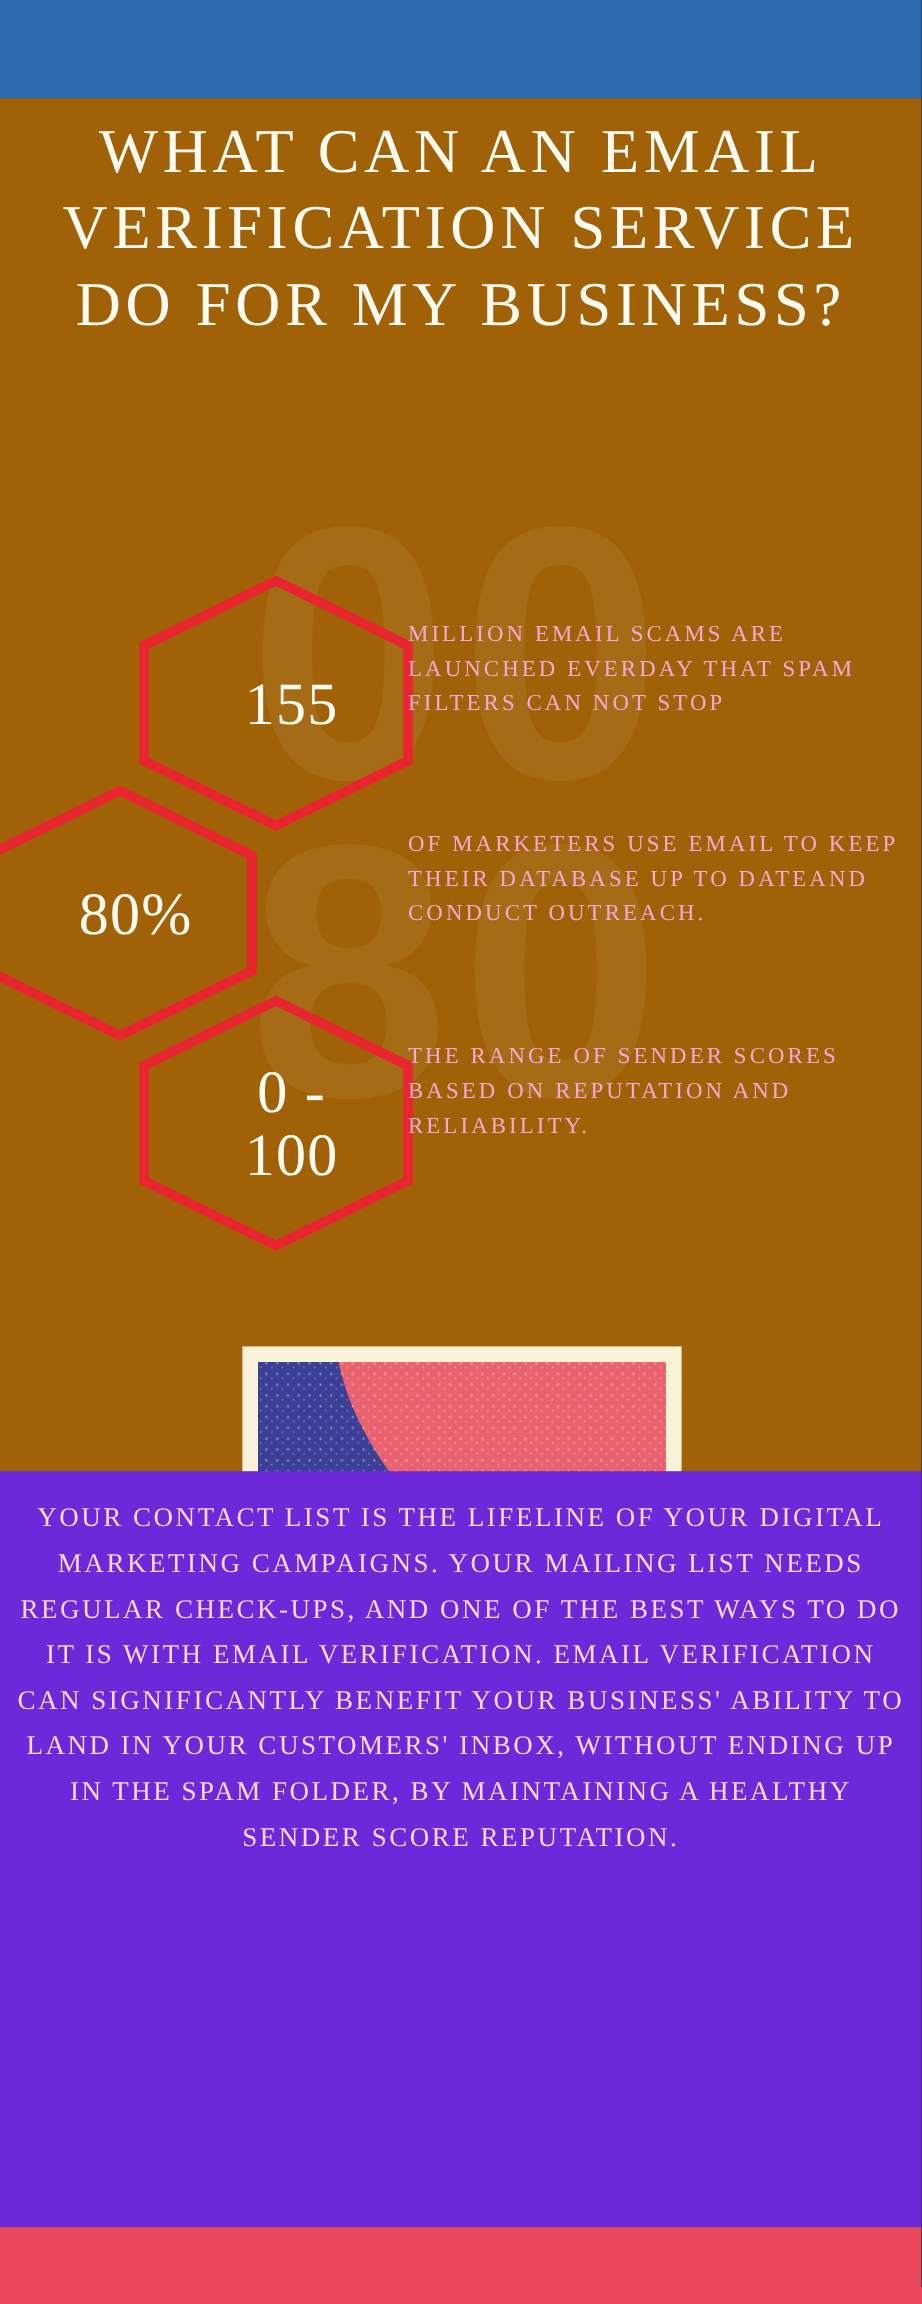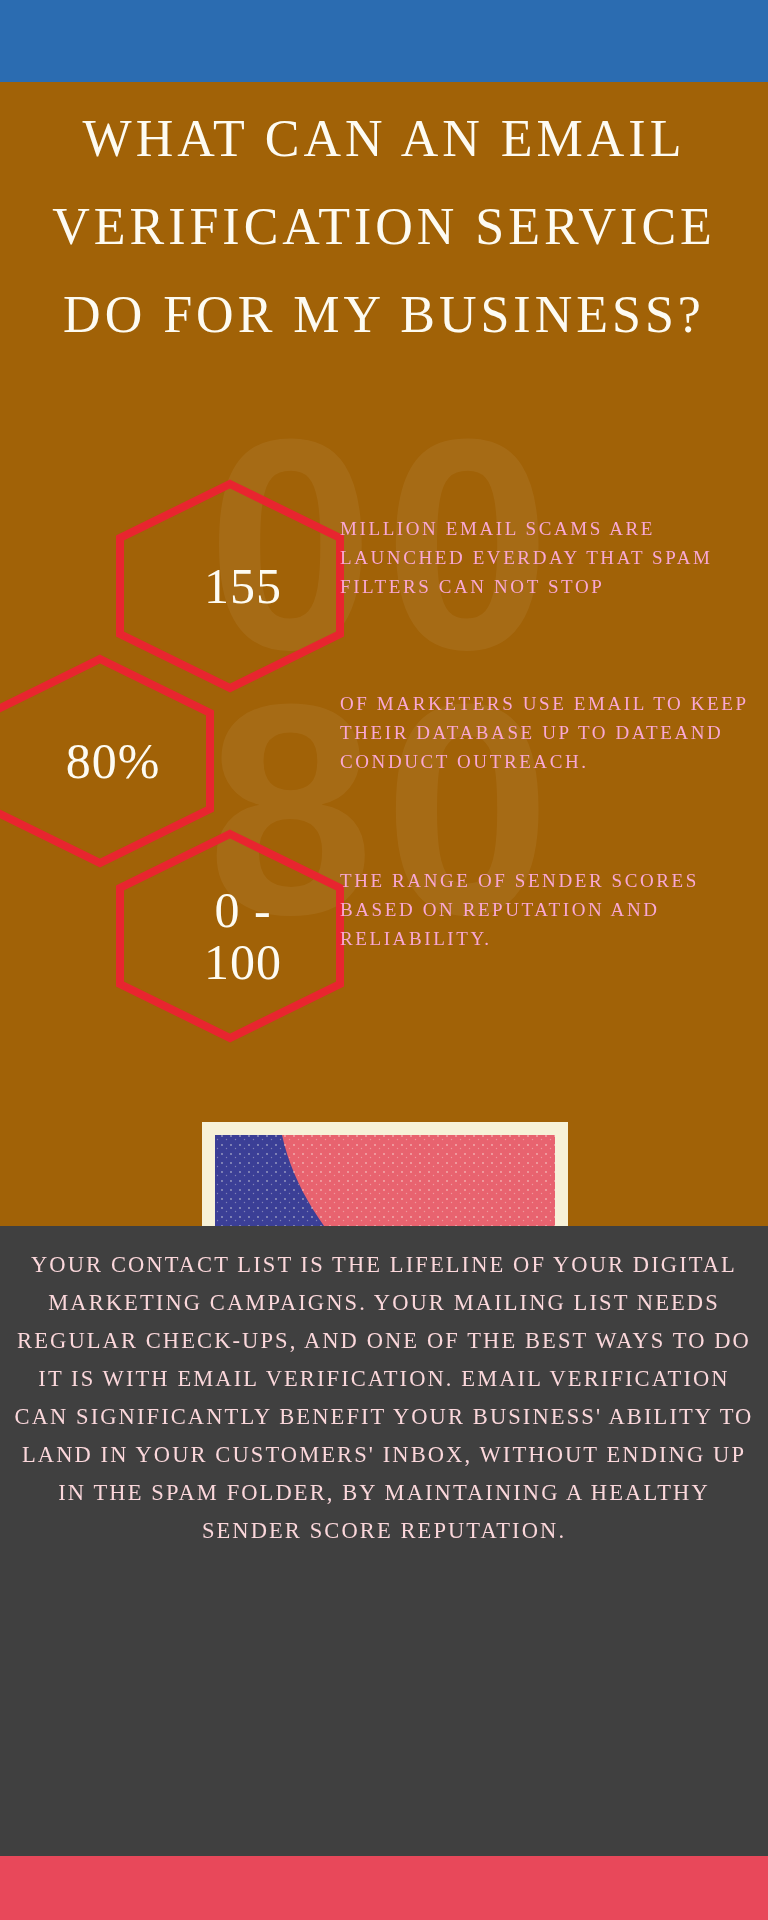--- a/index.html
+++ b/index.html
@@ -46,21 +46,21 @@
 
   
   .title {
     position:absolute;
     left:0; top:95px; width:768px;
     text-align:center;
     color:#fdfbf2;
     font-family:"Liberation Serif", serif;
     font-weight:400;
     font-size:52px;
-    line-height:88px;
+    line-height:64px;
     letter-spacing:4px;
     padding:0 8px;
   }
 
   
   .stats { position:absolute; left:0; top:0; width:768px; height:100%; }
 
   .stat-row { position:absolute; width:768px; }
   .stat-row.r1 { top:478px; }
   .stat-row.r2 { top:653px; }
@@ -102,21 +102,21 @@
   }
   .r2 .stat-text { top:36px; }
   .r3 .stat-text { top:38px; }
 
   
   .laptop { position:absolute; left:130px; top:1098px; width:510px; height:345px; }
 
   
   .footer {
     position:absolute; left:0; top:1226px; width:768px; height:630px;
-    background:#404040;
+    background:#6d28d9;
   }
   .footer-text {
     position:absolute;
     left:0; top:20px; width:768px;
     padding:0 14px;
     text-align:center;
     color:#fbd7db;
     font-family:"Liberation Serif", serif;
     font-size:22.5px;
     line-height:38px;

